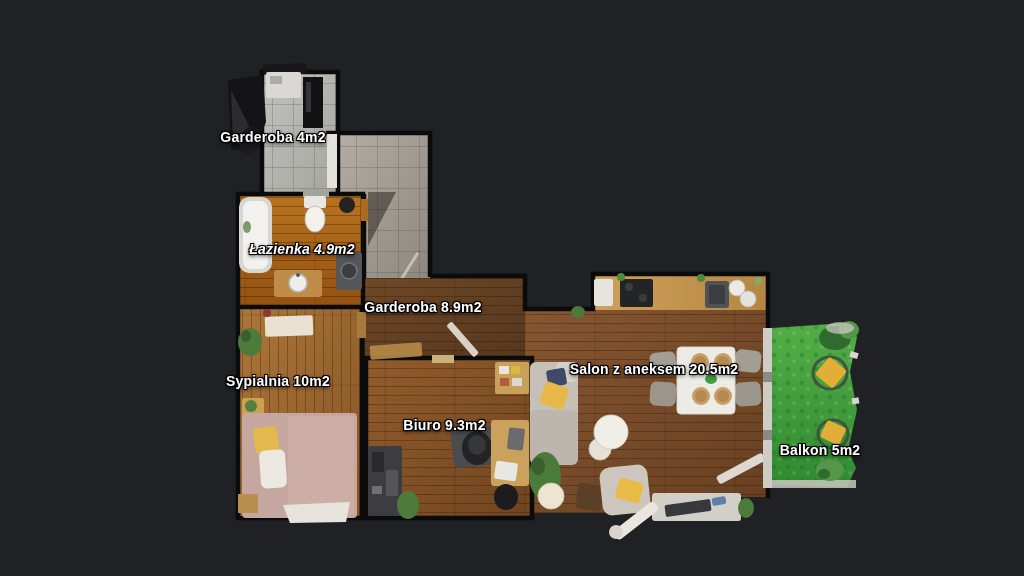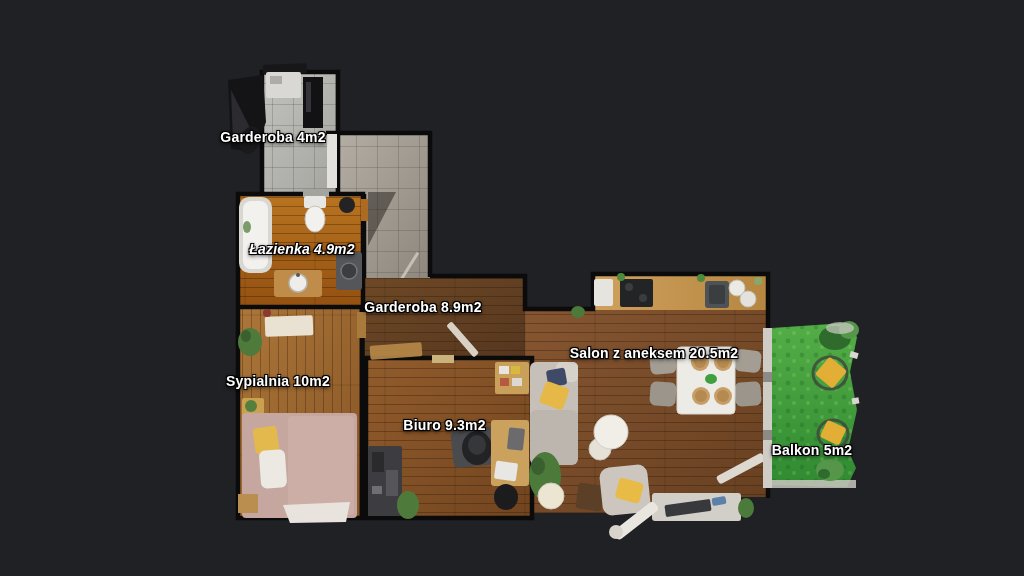--- a/index.html
+++ b/index.html
@@ -303,16 +303,16 @@
   </g>
   <rect x="850" y="352" width="8" height="6" fill="#d9d6d0" transform="rotate(15 854 355)"></rect>
   <rect x="852" y="398" width="7" height="6" fill="#d9d6d0" transform="rotate(-10 855 401)"></rect>
 </svg>
 
   <div class="room-label" style="left:273px;top:137px;">Garderoba 4m2</div>
   <div class="room-label" style="left:302px;top:249px;font-style:italic;">Łazienka 4.9m2</div>
   <div class="room-label" style="left:423px;top:307px;">Garderoba 8.9m2</div>
   <div class="room-label" style="left:278px;top:381px;">Sypialnia 10m2</div>
   <div class="room-label" style="left:428px;top:425px;padding-left:33px;">Biuro 9.3m2</div>
-  <div class="room-label" style="left:654px;top:353px;">Salon z aneksem 20.5m2</div>
-  <div class="room-label" style="left:812px;top:450px;">Balkon 5m2</div>
+  <div class="room-label" style="left:654px;top:369px;">Salon z aneksem 20.5m2</div>
+  <div class="room-label" style="left:812px;top:450px;padding-left:16px;">Balkon 5m2</div>
 
 </div>
 
 </body></html>

